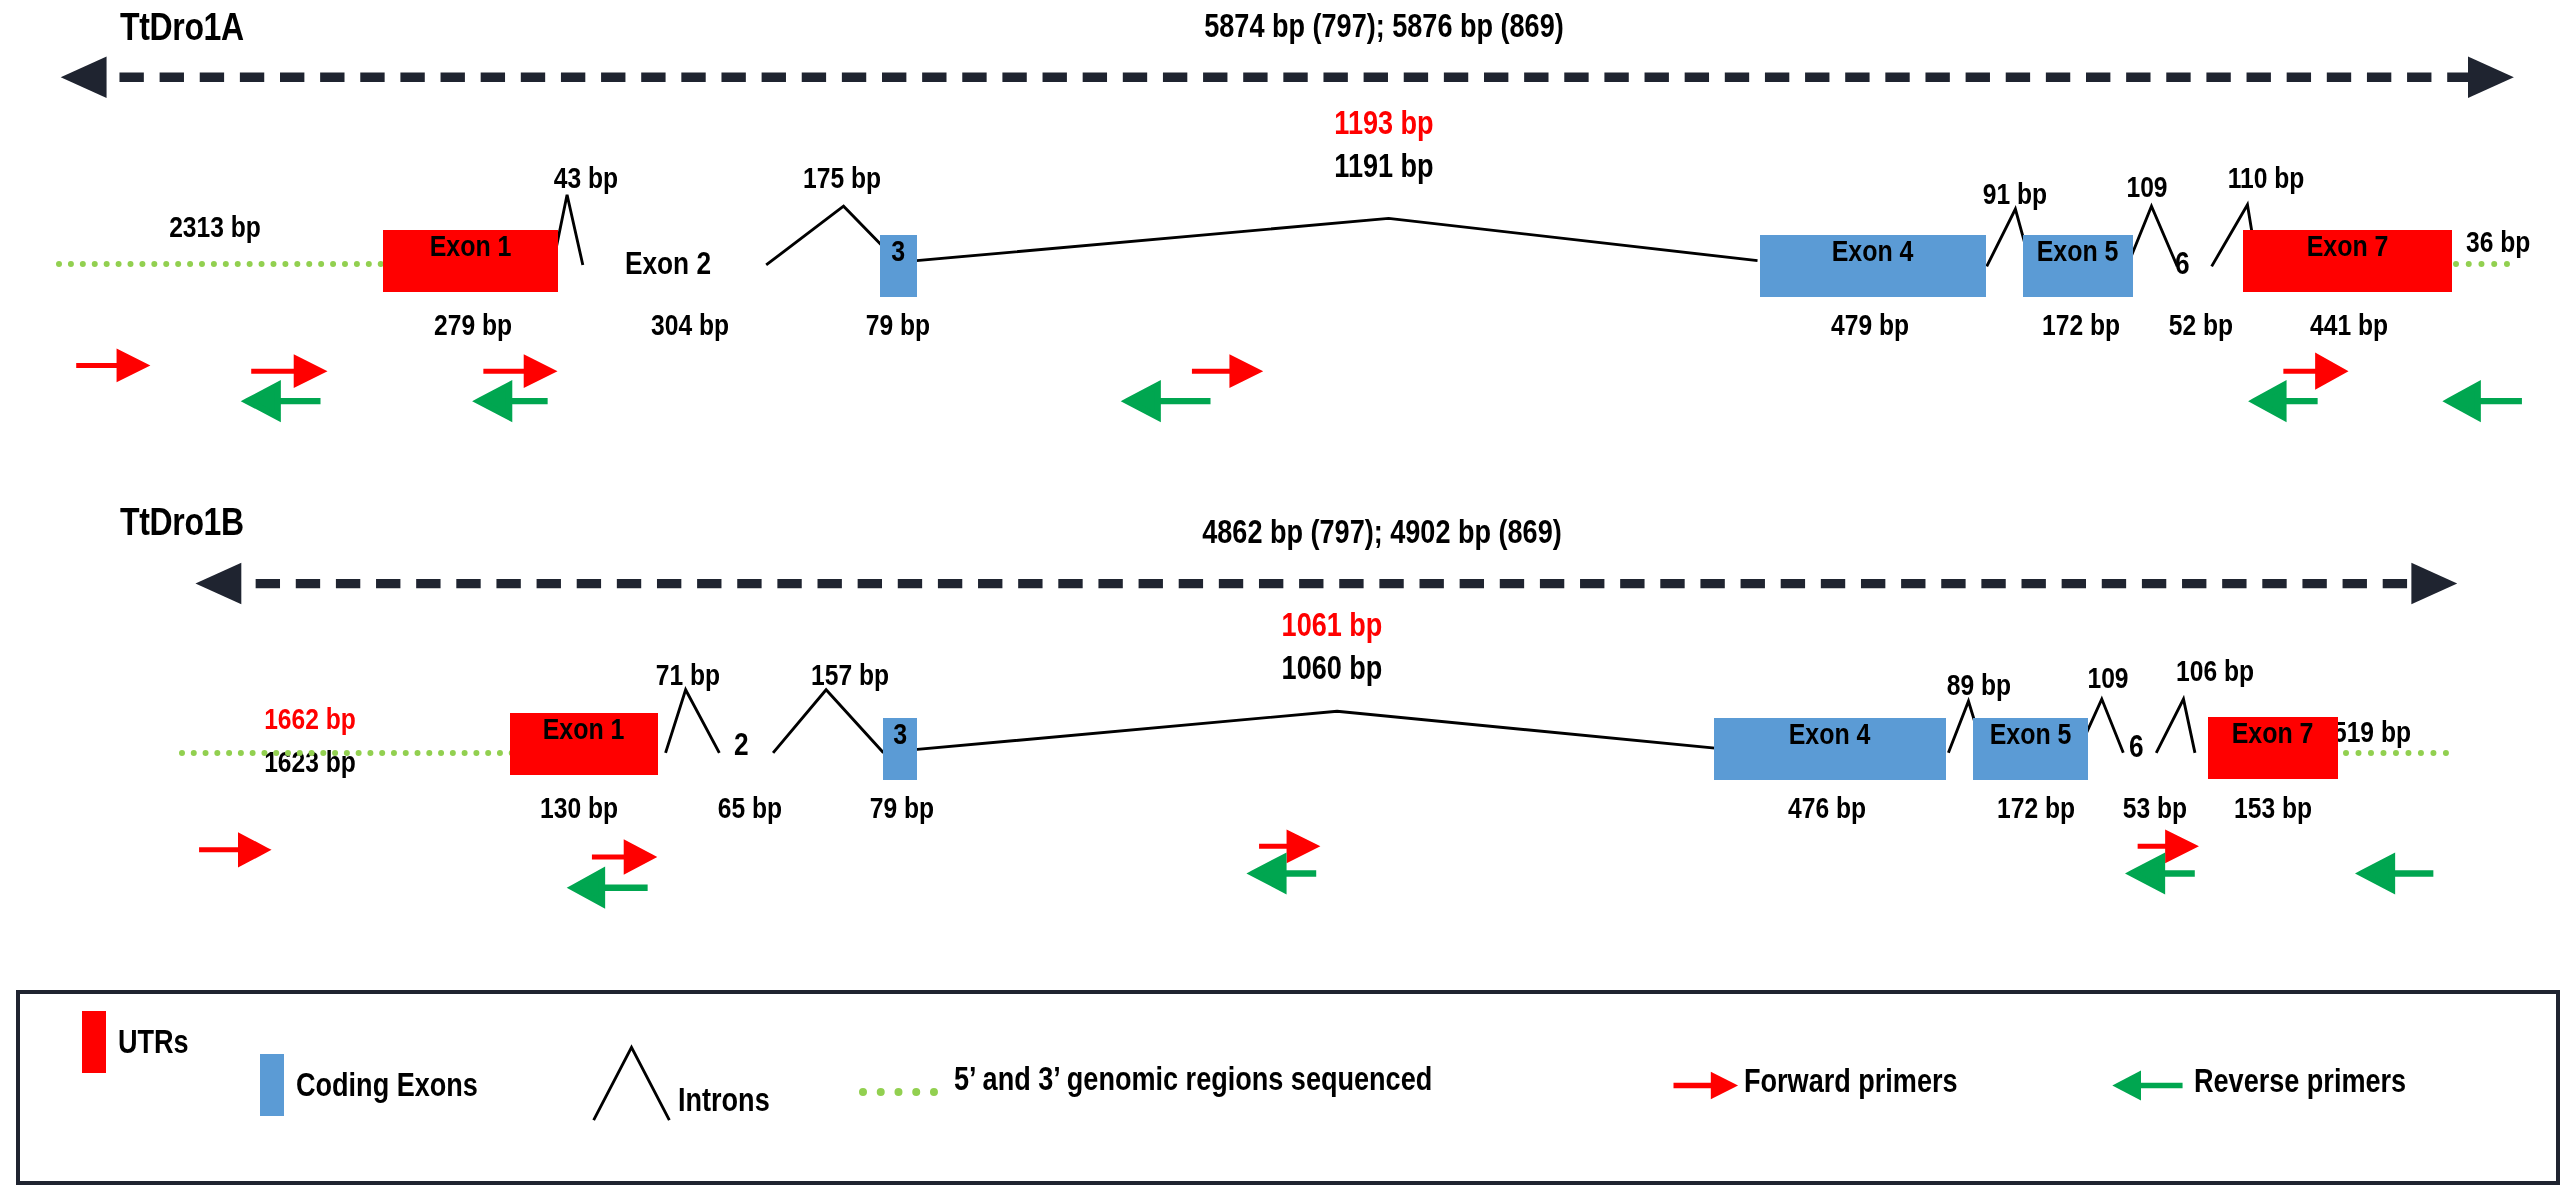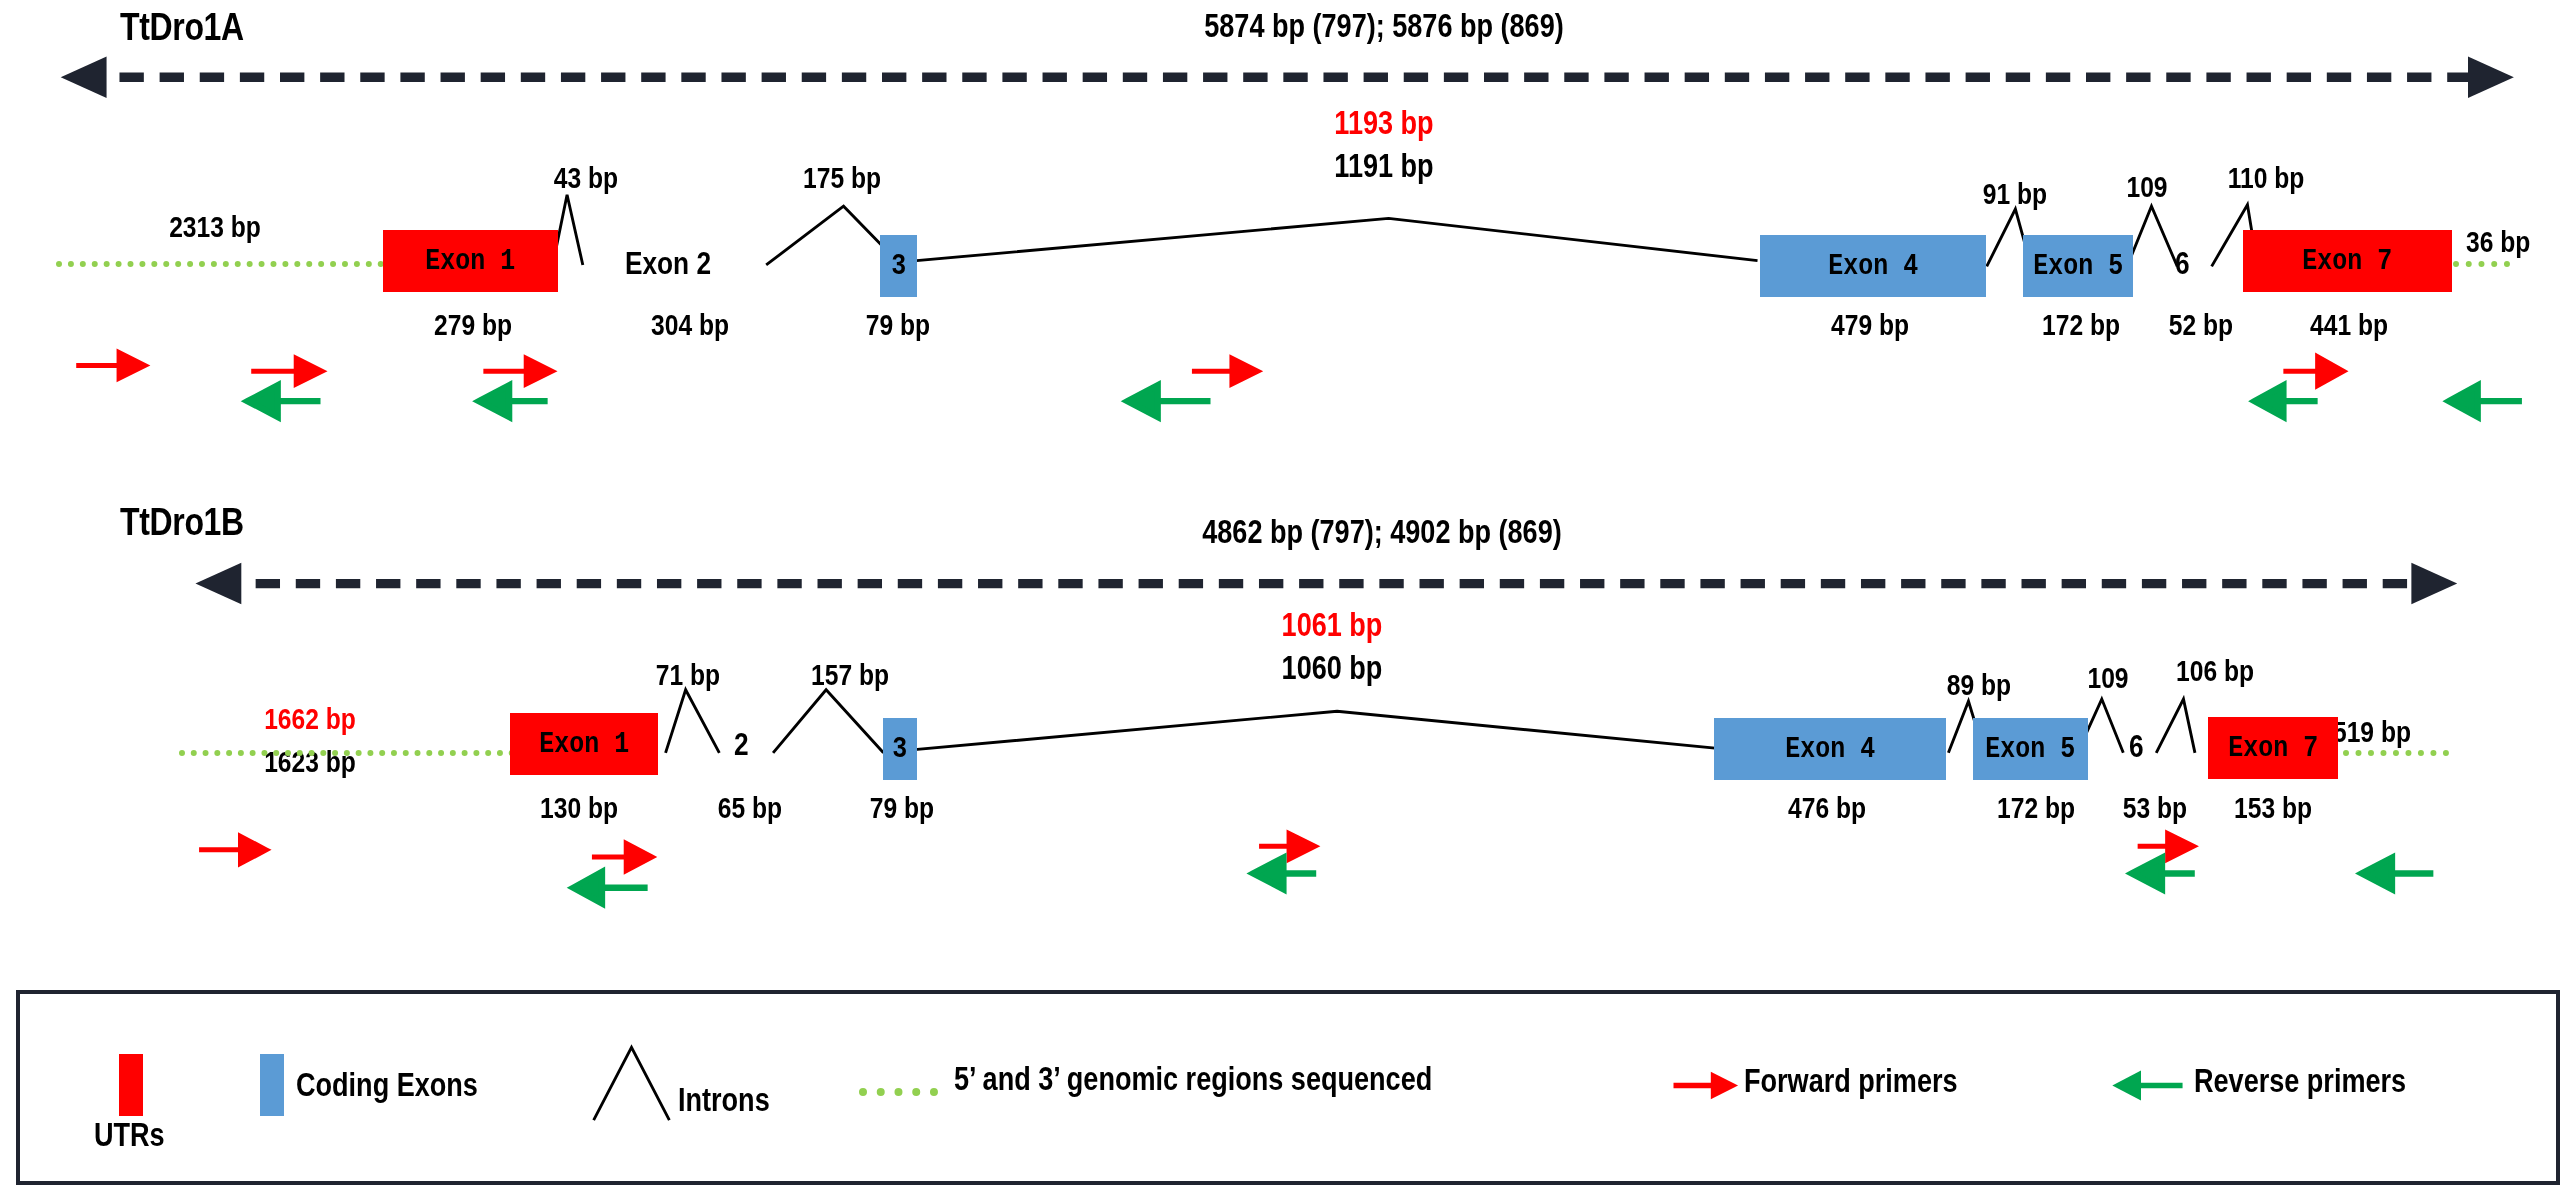--- a/index.html
+++ b/index.html
@@ -12,23 +12,23 @@
     position:absolute;color:#000;font-weight:bold;white-space:nowrap;
     font-family:"Liberation Sans",sans-serif;line-height:1;
     transform:scaleX(0.82);transform-origin:left center;
   }
   .lbl.c{transform:translateX(-50%) scaleX(0.82);transform-origin:center center;}
   .red{color:#FF0000;}
   .gene-title{font-size:39px;font-weight:bold;letter-spacing:-0.4px;}
   .sz{font-size:30px;}
   .sz-big{font-size:33px;}
   .exon-box{
-    position:absolute;display:flex;align-items:center;justify-content:center;
+    position:absolute;display:flex;align-items:flex-start;justify-content:center;
     color:#000;font-weight:bold;font-size:29px;
-    font-family:Liberation Mono, monospace;
+    font-family:Liberation Sans, sans-serif;
     box-sizing:border-box;
   }
   .exon-box span{transform:scaleX(0.86);white-space:nowrap;display:block;}
   .utr{background:#FF0000;}
   .cds{background:#5B9BD5;}
   .dotline{position:absolute;height:0;border-top:6.5px dotted #92D050;}
   .svgl{position:absolute;left:0;top:0;overflow:visible;}
   .legend-box{
     position:absolute;border:4.3px solid #1F2430;background:#fff;box-sizing:border-box;
   }
@@ -219,21 +219,21 @@
     <line x1="3010" y1="58" x2="3066" y2="58"></line>
       <polygon points="2978,58 3020,36 3020,80"></polygon>
     <line x1="3330" y1="58" x2="3400" y2="58"></line>
       <polygon points="3300,58 3342,36 3342,80"></polygon>
   </g>
 </svg>
 
 <div class="legend-box" style="left:16px;top:990px;width:2544px;height:195px;">
 </div>
 
-<div class="legend-item" style="left:82px;top:1054px;flex-direction:column;">
+<div class="legend-item" style="left:82px;top:1011px;">
   <div class="sw-utr"></div>
   <div class="legend-text" style="margin-left:11.5px;">UTRs</div>
 </div>
 
 <div class="legend-item" style="left:260px;top:1054px;">
   <div class="sw-cds"></div>
   <div class="legend-text" style="margin-left:11.5px;">Coding Exons</div>
 </div>
 
 <div class="legend-item" style="left:589px;top:1043px;">

